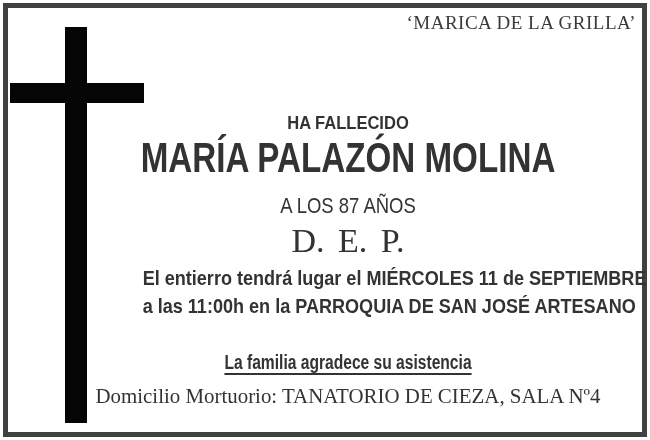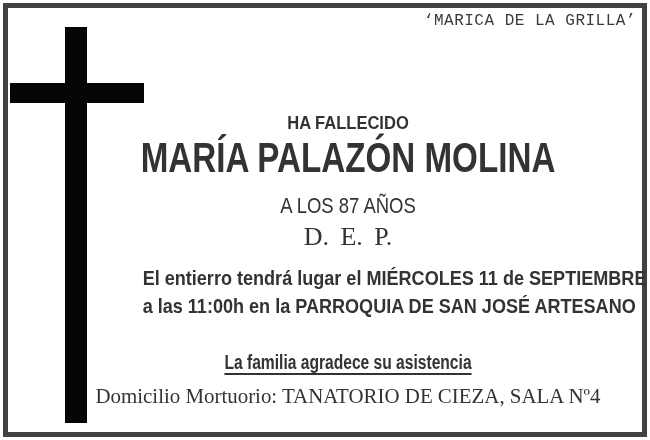--- a/index.html
+++ b/index.html
@@ -27,22 +27,22 @@
   }
   .cross-h {
     position: absolute;
     left: 10px; top: 83px;
     width: 134px; height: 20px;
     background: var(--cross, #050505);
   }
   .publication {
     position: absolute;
     top: 12px; right: 14px;
-    font-family: Liberation Mono, monospace;
-    font-size: 16px;
+    font-family: Liberation Serif, serif;
+    font-size: 19px;
     letter-spacing: 0.5px;
     color: #3a3a3a;
     white-space: nowrap;
   }
   .content {
     position: absolute;
     left: 72px; top: 0;
     width: 552px; height: 352px;
   }
   .content > div, .funeral-line {
@@ -66,21 +66,21 @@
     transform: scaleX(0.79);
   }
   .age-line {
     top: 193px;
     font-size: 22px;
     transform: scaleX(0.84);
   }
   .rip {
     top: 222px;
     font-family: "Liberation Serif", serif;
-    font-size: 26px;
+    font-size: 34px;
     word-spacing: 5px;
     color: #474747;
   }
   .funeral {
     top: 264px;
     height: 60px;
     margin-left: 32px;
   }
   .funeral-line {
     font-size: 21px;

